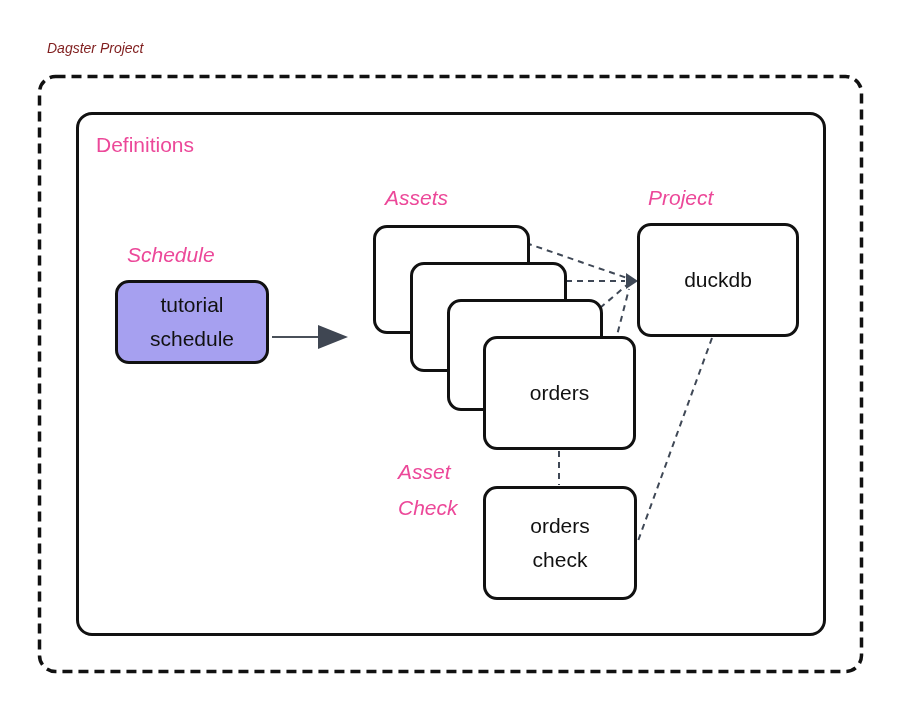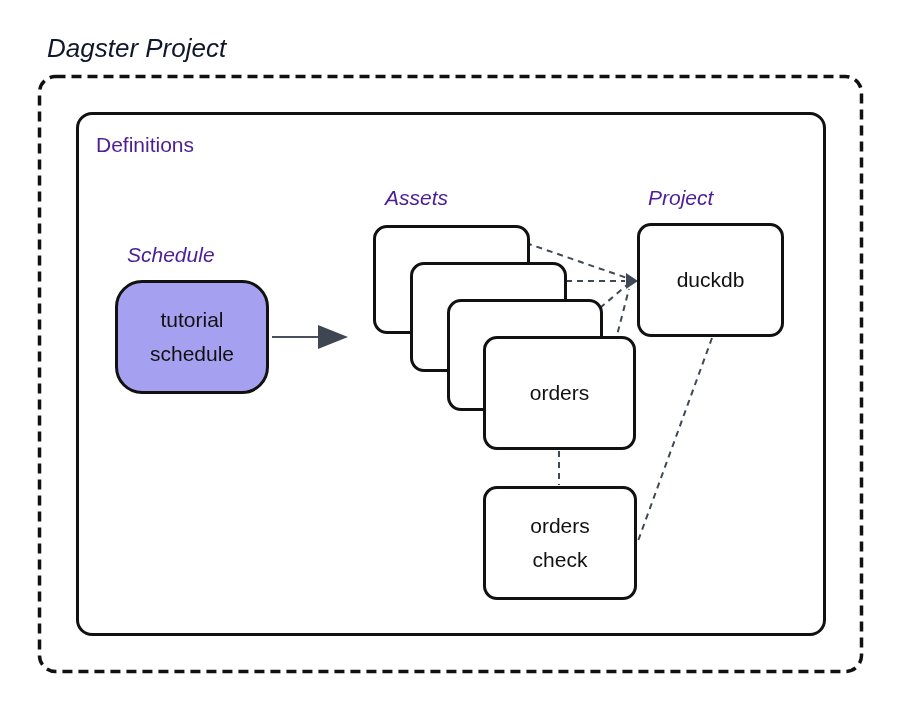--- a/index.html
+++ b/index.html
@@ -27,62 +27,62 @@
     border: 3px solid #111111;
     border-radius: 16px;
     background: transparent;
   }
   .label {
     position: absolute;
     font-style: italic;
     font-weight: 500;
     font-size: 21px;
     line-height: 36px;
-    color: #4c1d95;
+    color: #ec4899;
     white-space: nowrap;
   }
   .label.upright {
     font-style: normal;
     font-weight: 400;
   }
   .label .line { display: block; }
   .title-label {
     position: absolute;
     left: 47px; top: 34px;
     font-style: italic;
     font-weight: 500;
-    font-size: 26px;
+    font-size: 14px;
     line-height: 28px;
-    color: #0f172a;
+    color: #7f1d1d;
     white-space: nowrap;
   }
   .node {
     position: absolute;
     background: #ffffff;
     border: 3.5px solid #111111;
     border-radius: 14px;
     display: flex;
     flex-direction: column;
     align-items: center;
     justify-content: center;
     font-size: 21px;
     line-height: 34px;
     text-align: center;
     color: #111111;
   }
   .node.schedule { background: #a6a0f0; }
   .node .line { display: block; }
 
   
-  .n-schedule   { left: 115px; top: 280px; width: 154px; height: 114px; border-radius: 27px; }
+  .n-schedule   { left: 115px; top: 280px; width: 154px; height: 84px; }
   .n-asset1     { left: 373px; top: 225px; width: 157px; height: 109px; }
   .n-asset2     { left: 410px; top: 262px; width: 157px; height: 110px; }
   .n-asset3     { left: 447px; top: 299px; width: 156px; height: 112px; }
   .n-aggregation{ left: 483px; top: 336px; width: 153px; height: 114px; }
-  .n-duckdb     { left: 637px; top: 223px; width: 147px; height: 114px; }
+  .n-duckdb     { left: 637px; top: 223px; width: 162px; height: 114px; }
   .n-check      { left: 483px; top: 486px; width: 154px; height: 114px; }
 
   
   .l-definitions { left: 96px;  top: 127px; }
   .l-schedule    { left: 127px; top: 237px; }
   .l-assets      { left: 385px; top: 180px; }
   .l-resource    { left: 648px; top: 180px; }
   .l-assetcheck  { left: 398px; top: 454px; white-space: normal; }
 </style>
 </head>
@@ -126,18 +126,22 @@
   <div class="node n-asset3"></div>
   <div class="node n-aggregation">
     <span class="line">orders</span>
   </div>
 
   <div class="label l-resource">Project</div>
   <div class="node n-duckdb">
     <span class="line">duckdb</span>
   </div>
 
+  <div class="label l-assetcheck">
+    <span class="line">Asset</span>
+    <span class="line">Check</span>
+  </div>
   <div class="node n-check">
     <span class="line">orders</span>
     <span class="line">check</span>
   </div>
 
 </div>
 
 </body></html>

